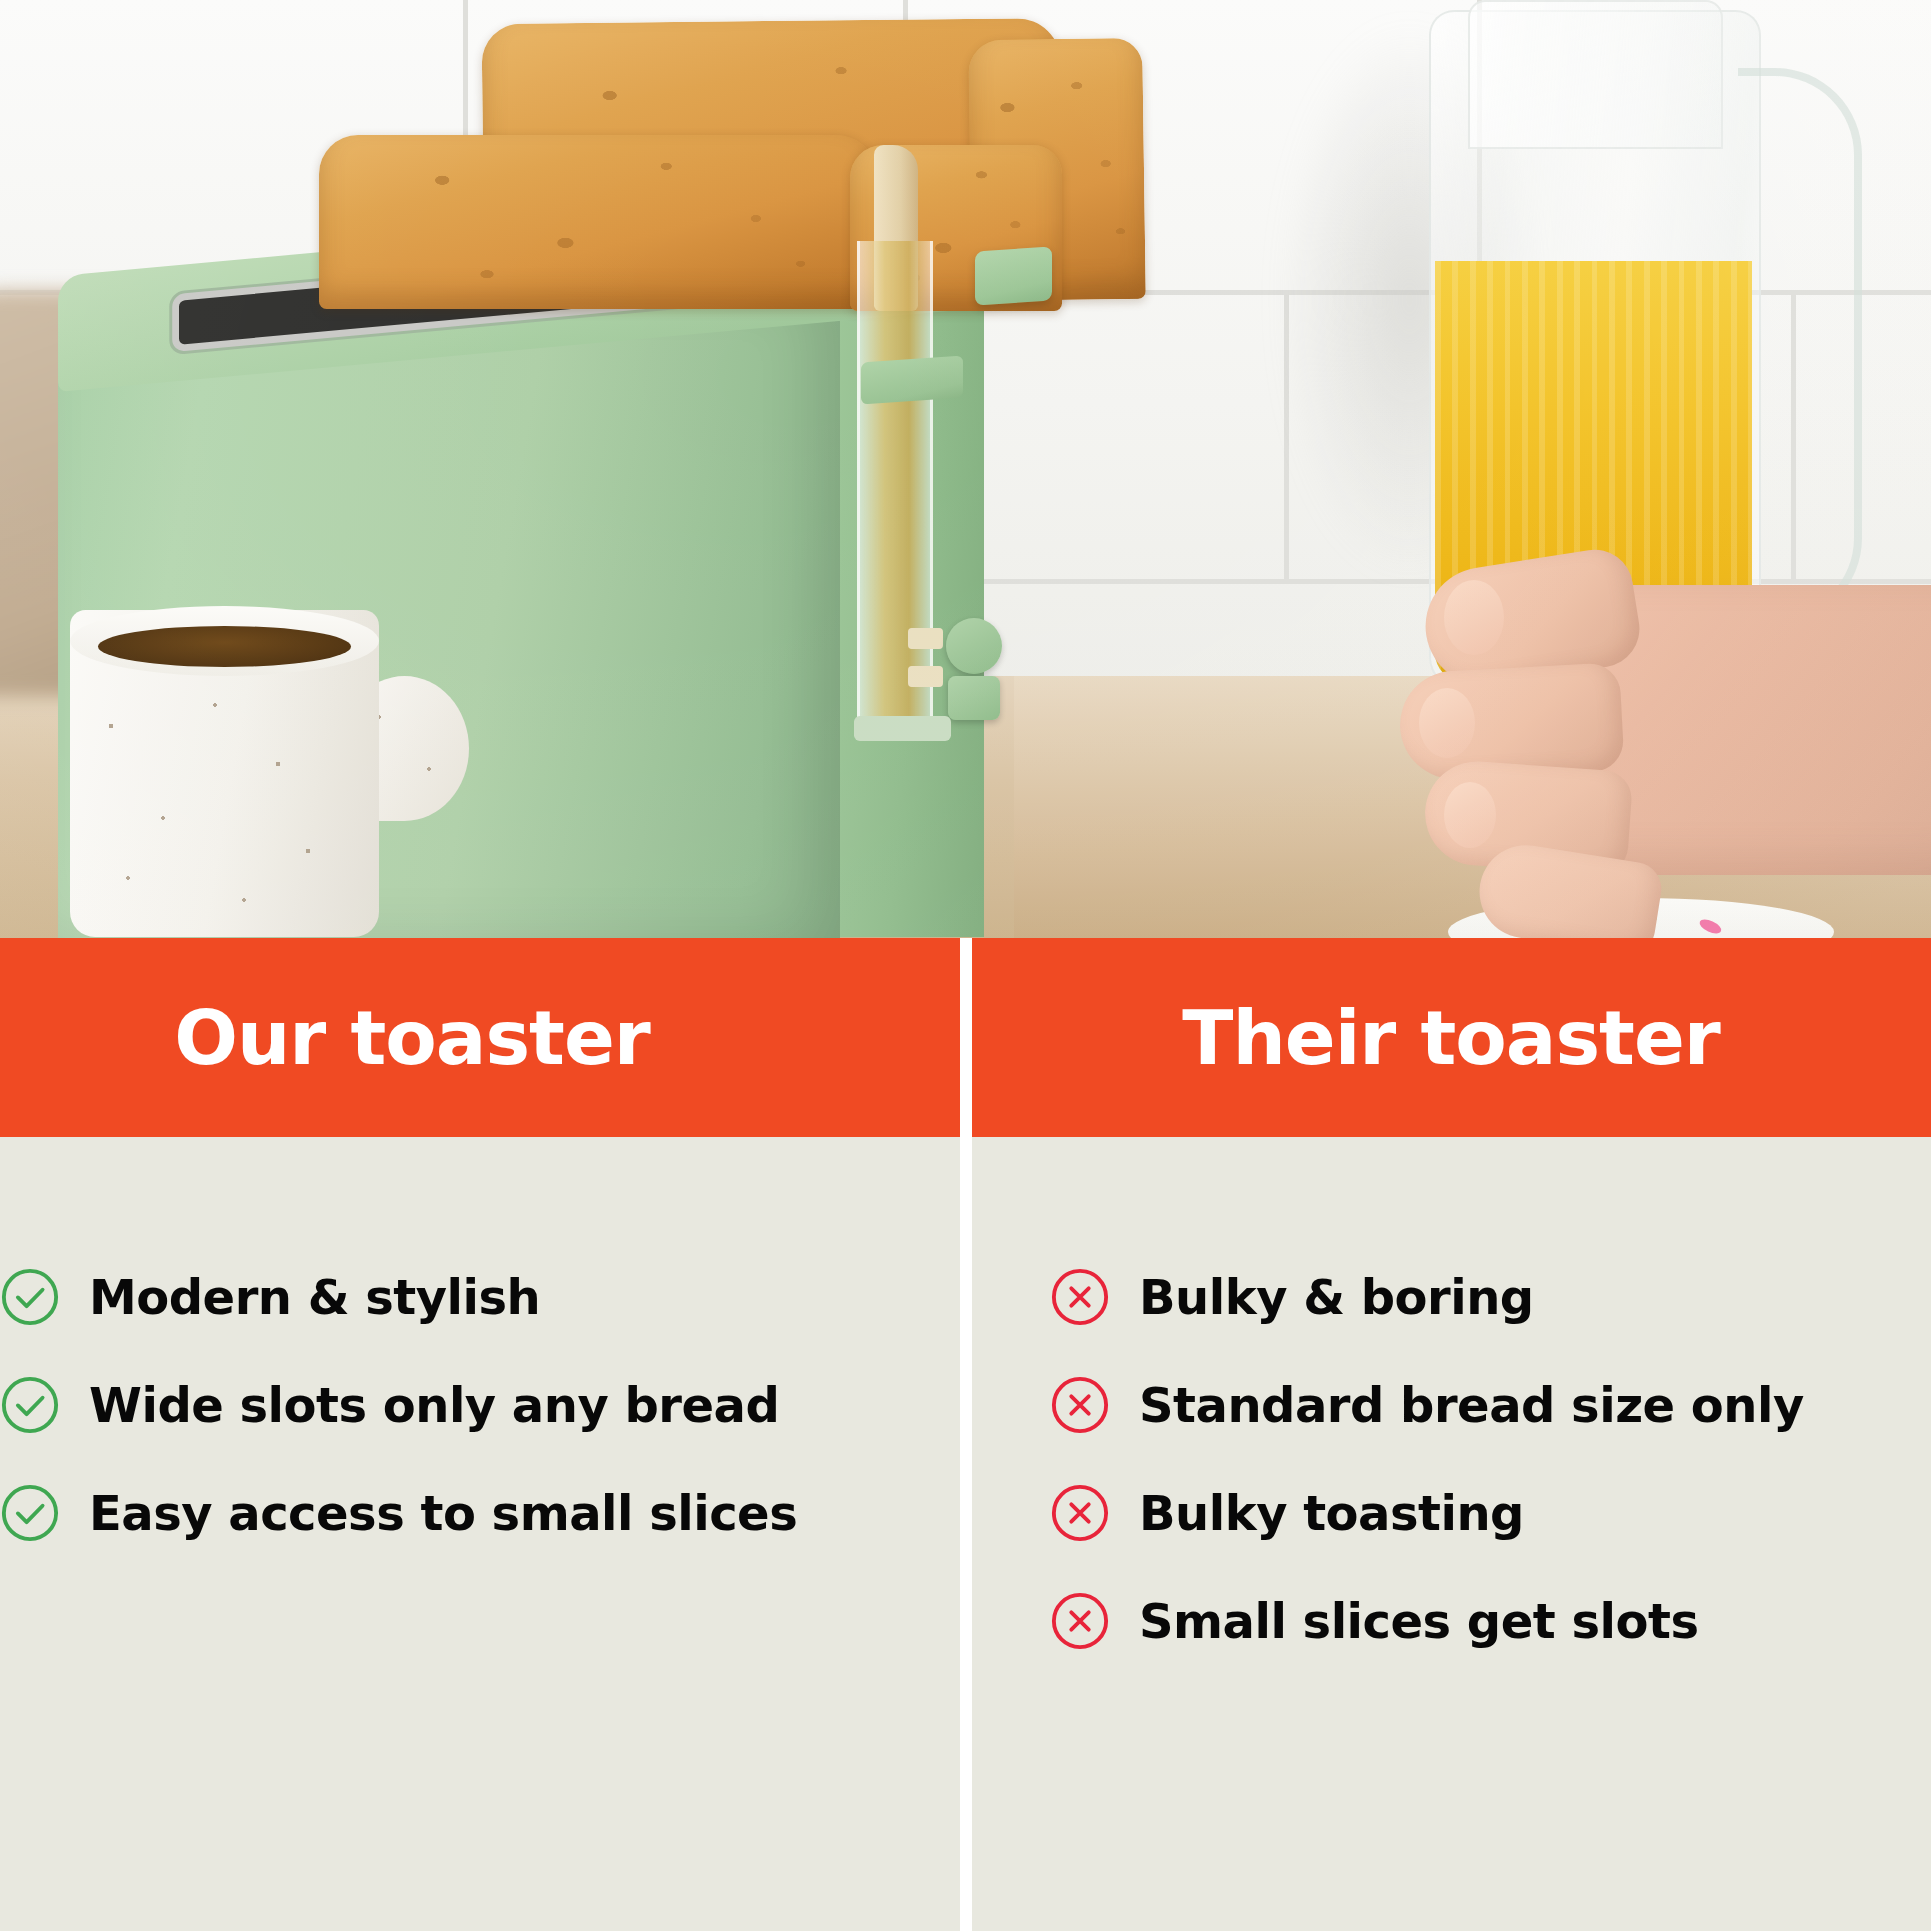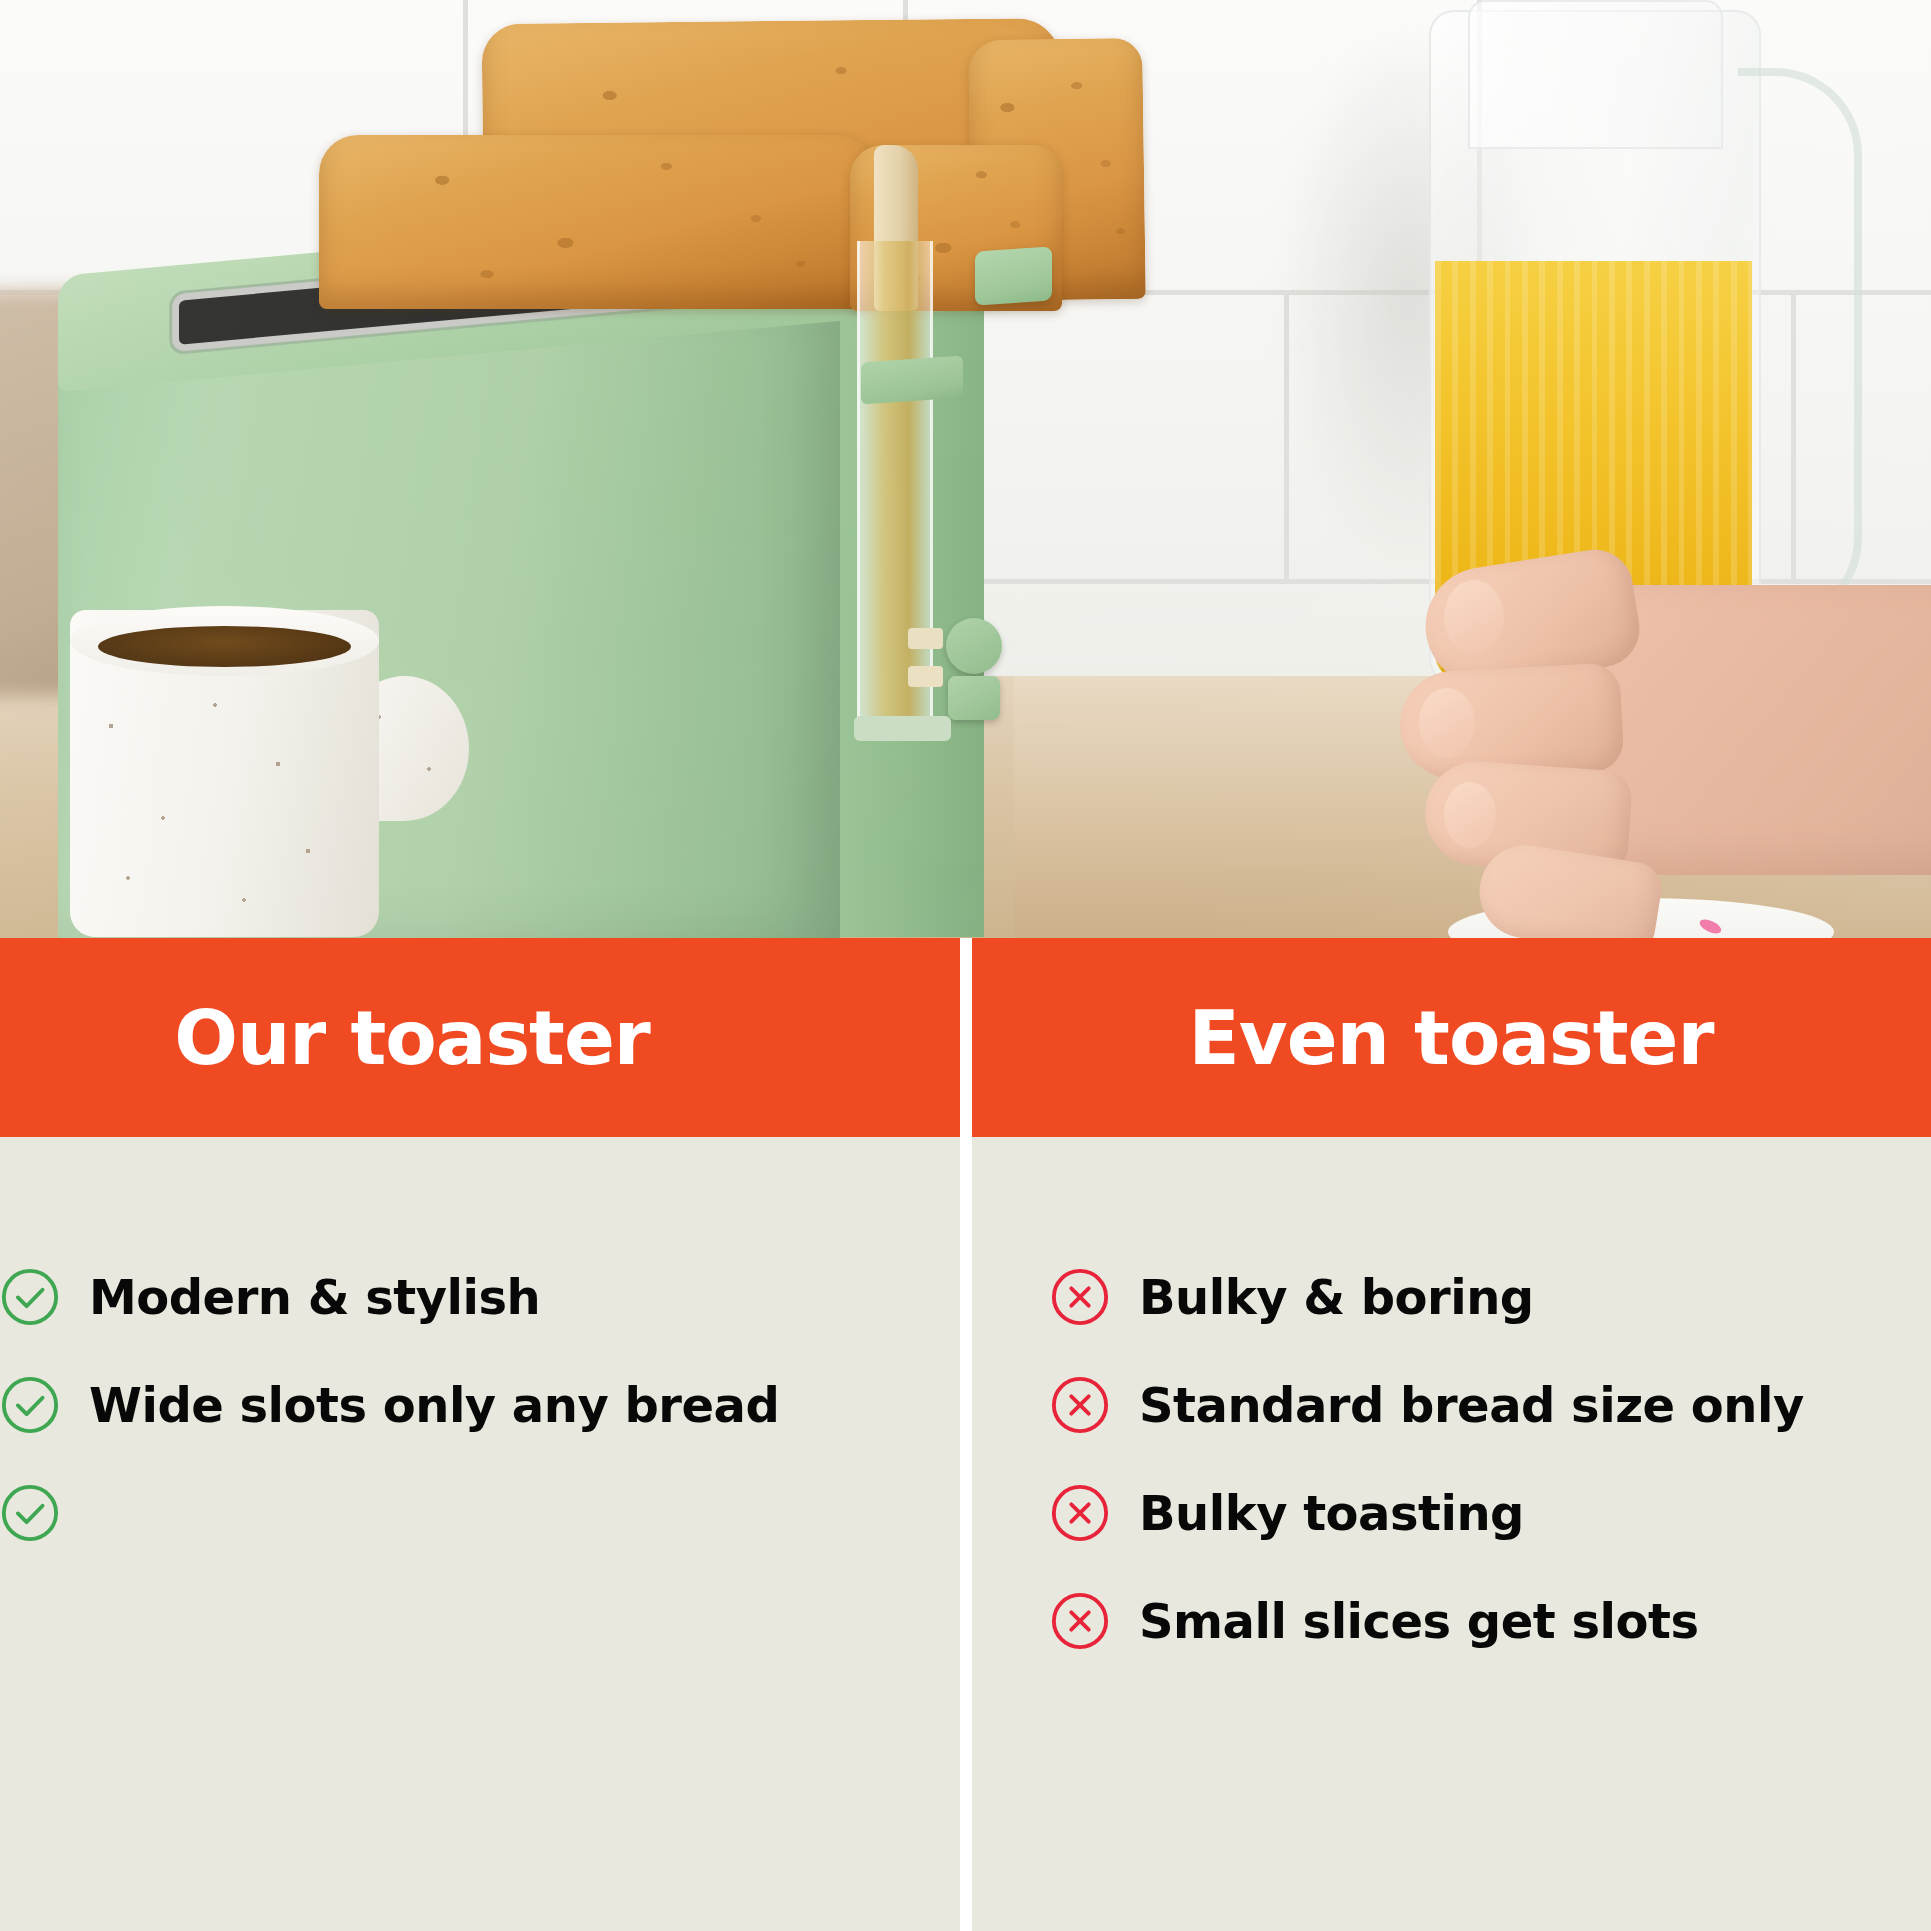--- a/index.html
+++ b/index.html
@@ -266,21 +266,21 @@
     </div>
 
     <div class="photo-soften"></div>
   </div>
 
   <div class="band"></div>
   <div class="band-col band-left">
     <div class="band-title">Our toaster</div>
   </div>
   <div class="band-col band-right">
-    <div class="band-title">Even toaster</div>
+    <div class="band-title">Their toaster</div>
   </div>
 
   <div class="body-area"></div>
 
   <div class="col col-left">
 
     <div class="item">
       <span class="icon">
         <svg viewBox="0 0 62 62" width="60" height="60">
           <circle cx="31" cy="31" r="27" fill="none" stroke="#3FA751" stroke-width="4"></circle>
@@ -301,20 +301,21 @@
     </div>
 
 
     <div class="item">
       <span class="icon">
         <svg viewBox="0 0 62 62" width="60" height="60">
           <circle cx="31" cy="31" r="27" fill="none" stroke="#3FA751" stroke-width="4"></circle>
           <path d="M18.5 31.5 L27.5 40.5 L44 23.5" fill="none" stroke="#3FA751" stroke-width="4" stroke-linecap="round" stroke-linejoin="round"></path>
         </svg>
       </span>
+      <span class="item-label">Easy access to small slices</span>
     </div>
   </div>
 
   <div class="col col-right">
 
     <div class="item">
       <span class="icon">
         <svg viewBox="0 0 62 62" width="60" height="60">
           <circle cx="31" cy="31" r="27" fill="none" stroke="#E8243A" stroke-width="4"></circle>
           <path d="M22 22 L40 40 M40 22 L22 40" fill="none" stroke="#E8243A" stroke-width="4" stroke-linecap="round"></path>

